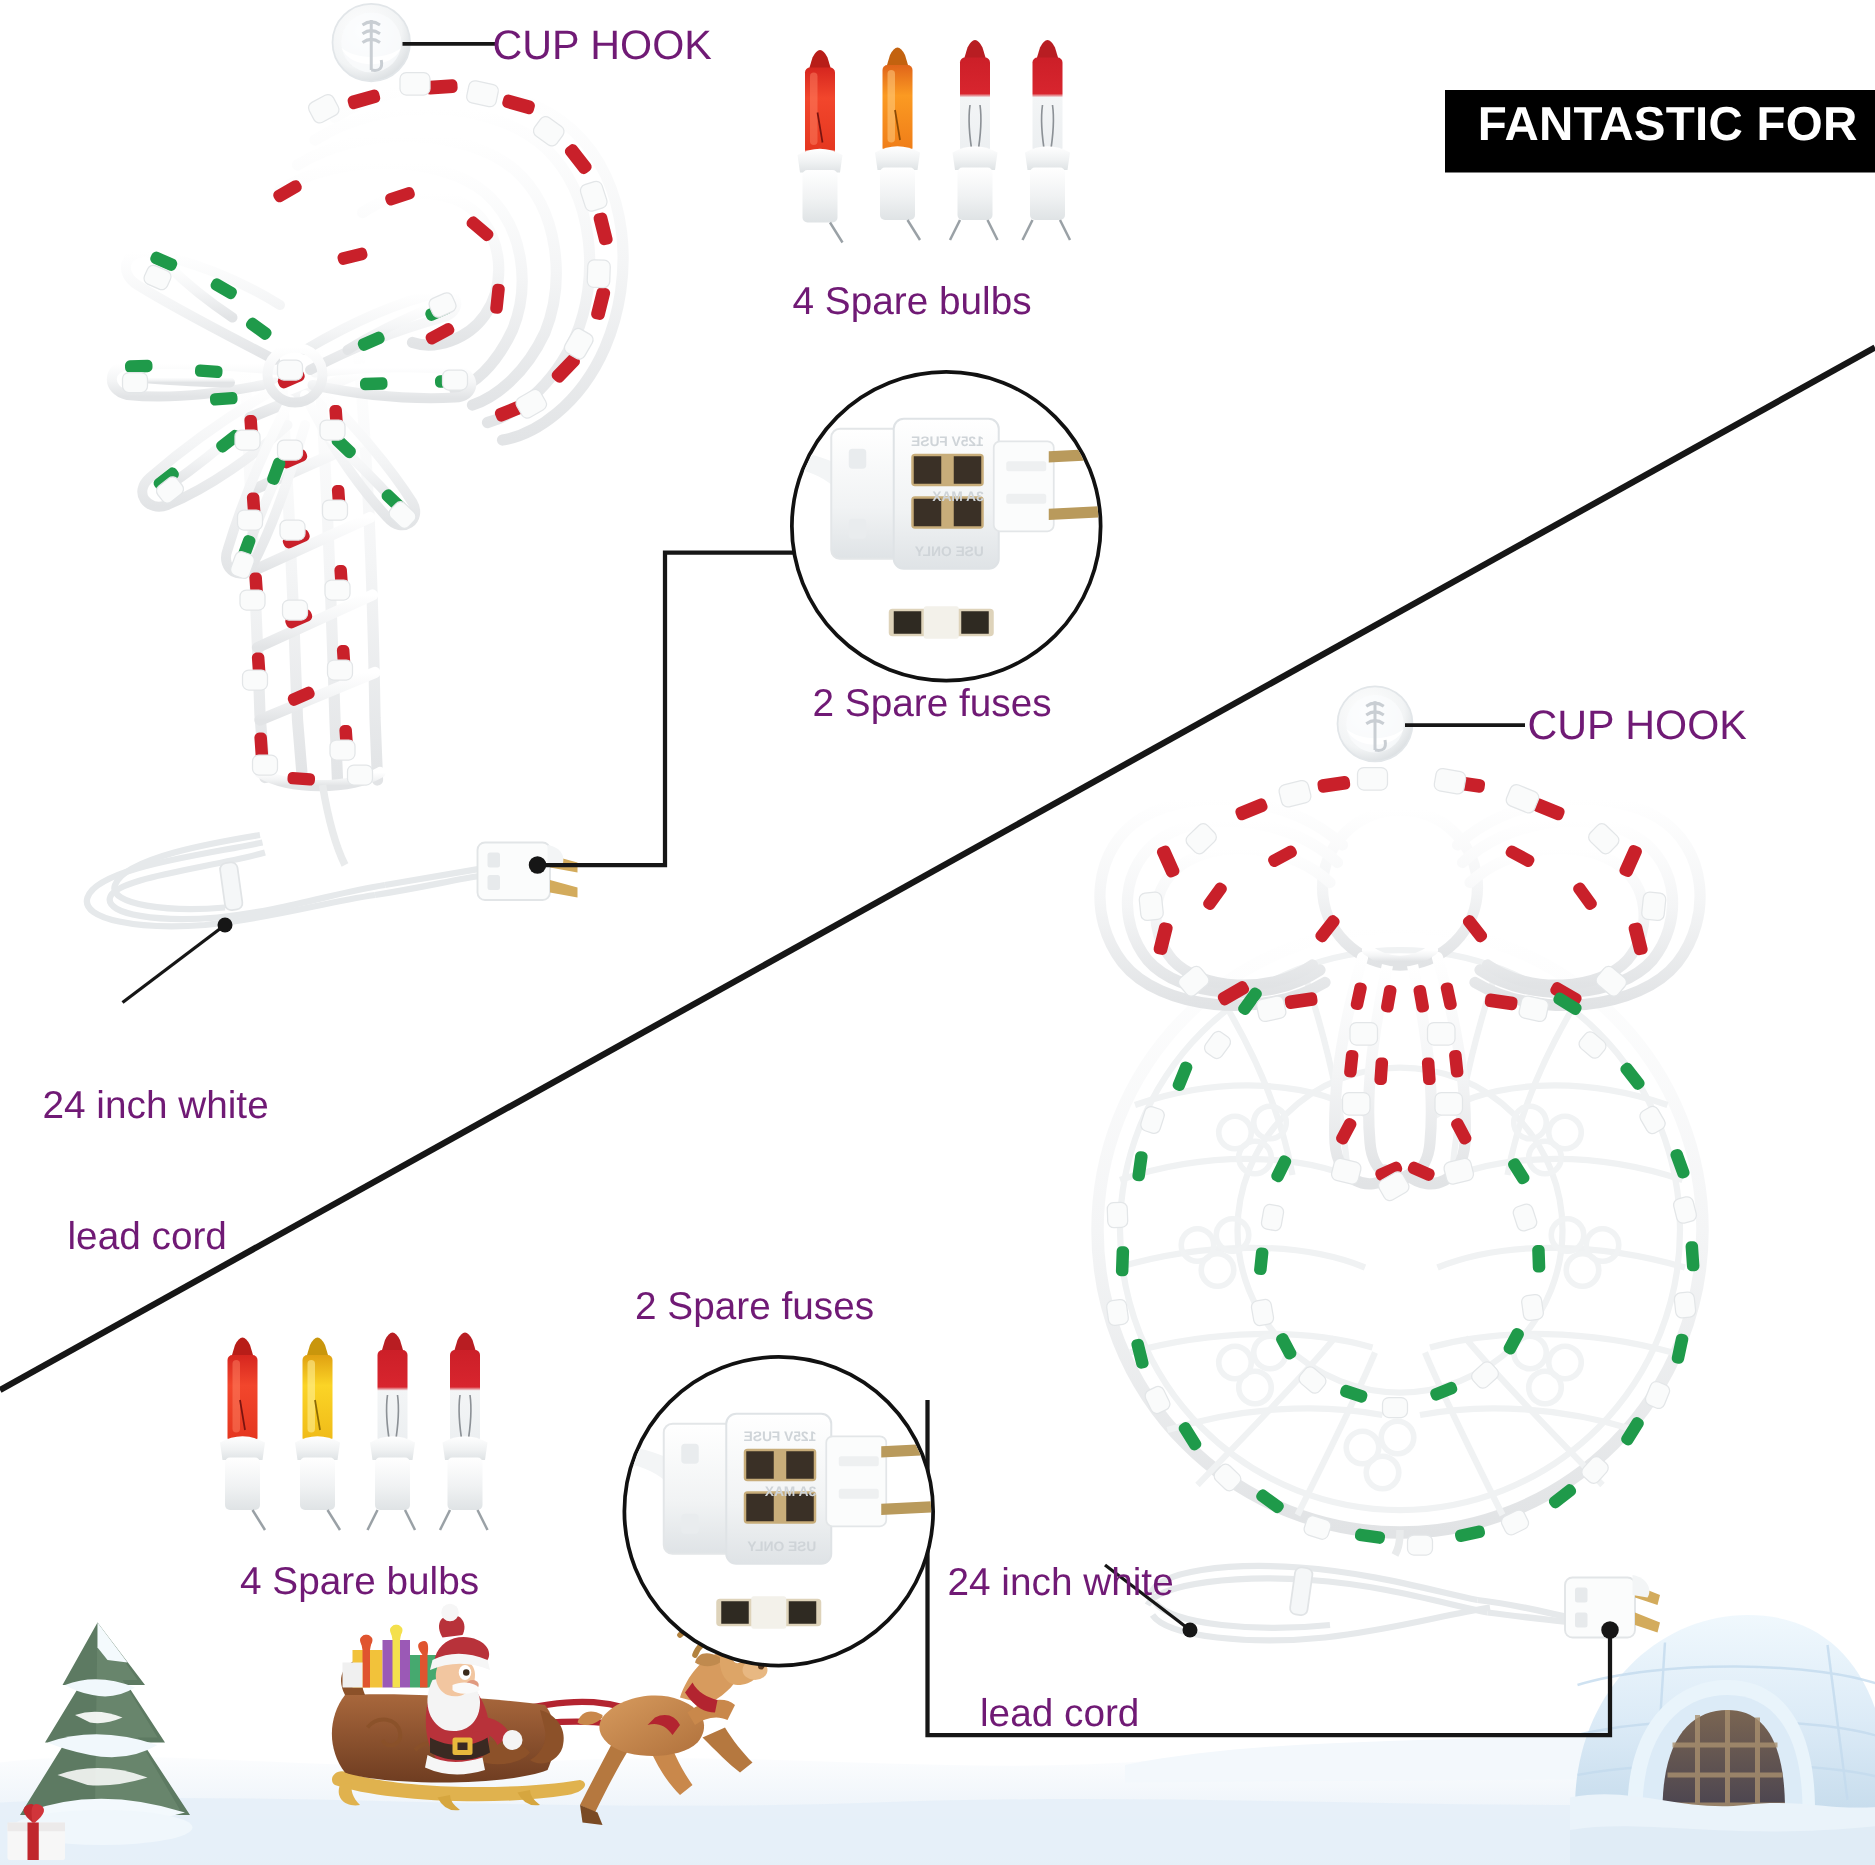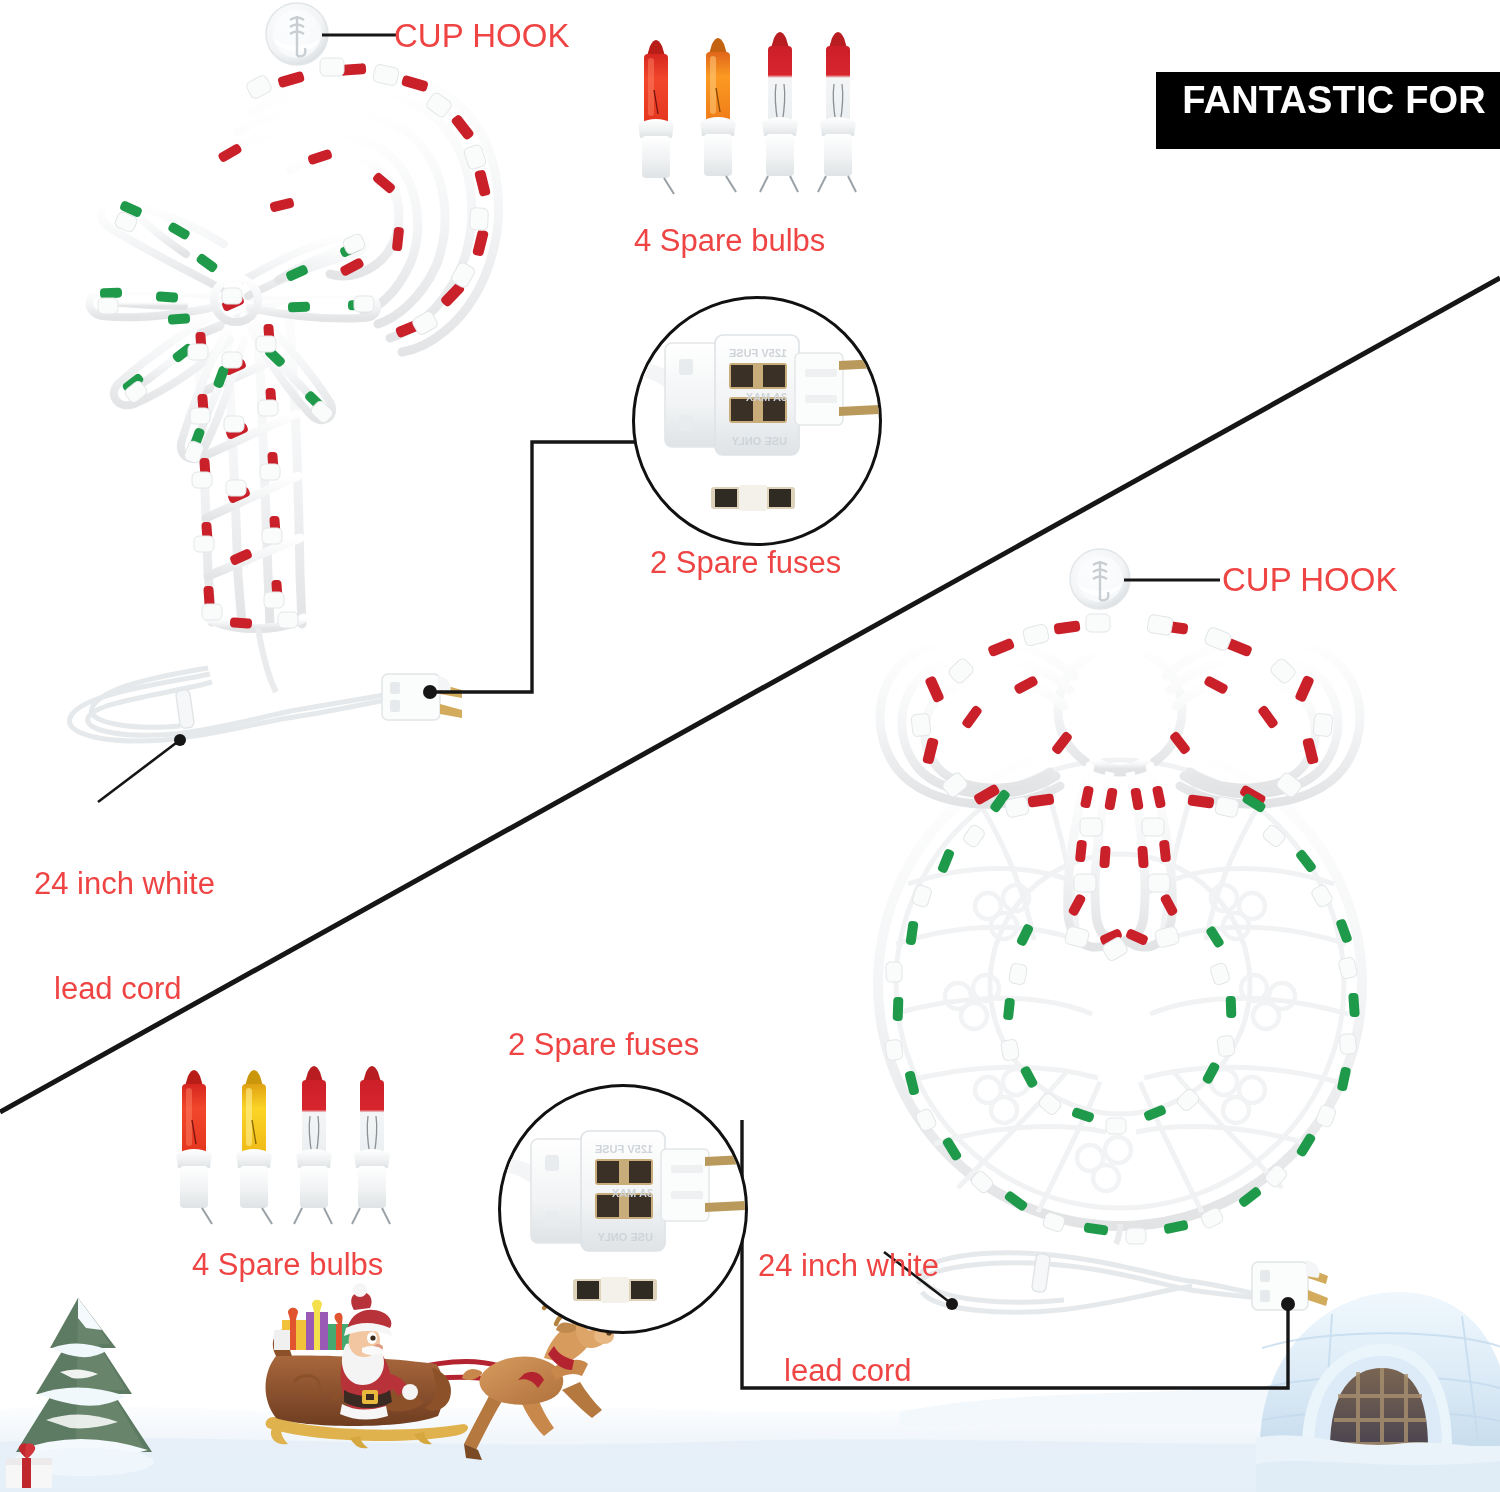--- a/index.html
+++ b/index.html
@@ -7,32 +7,32 @@
     width:1500px;height:1492px;
     background:#ffffff;
     font-family:"Liberation Sans", sans-serif;
     overflow:hidden;
     position:relative;
   }
   #stage{position:absolute;left:0;top:0;width:1500px;height:1492px;overflow:hidden;background:#fff;}
   .abs{position:absolute;}
   .lbl{
     position:absolute;
-    color:#ef4444;
+    color:#701a75;
     font-family:"Liberation Sans", sans-serif;
     font-weight:400;
     white-space:pre;
     line-height:1.12;
   }
   
   #headline{
     position:absolute;
     right:0px; top:72px;
     background:#000;
-    padding:8px 14px 28px 26px;
+    padding:8px 14px 17px 26px;
     text-align:right;
   }
   #headline div{
     color:#fff;
     font-weight:bold;
     font-size:38px;
     letter-spacing:0.2px;
     line-height:1.08;
     white-space:nowrap;
   }

